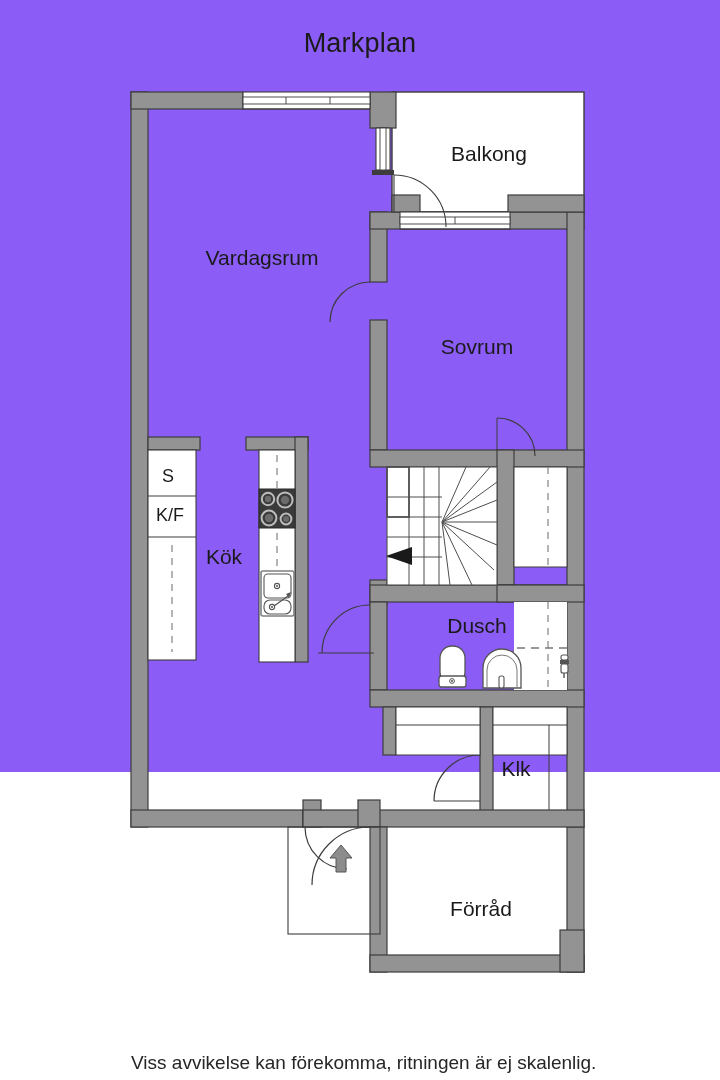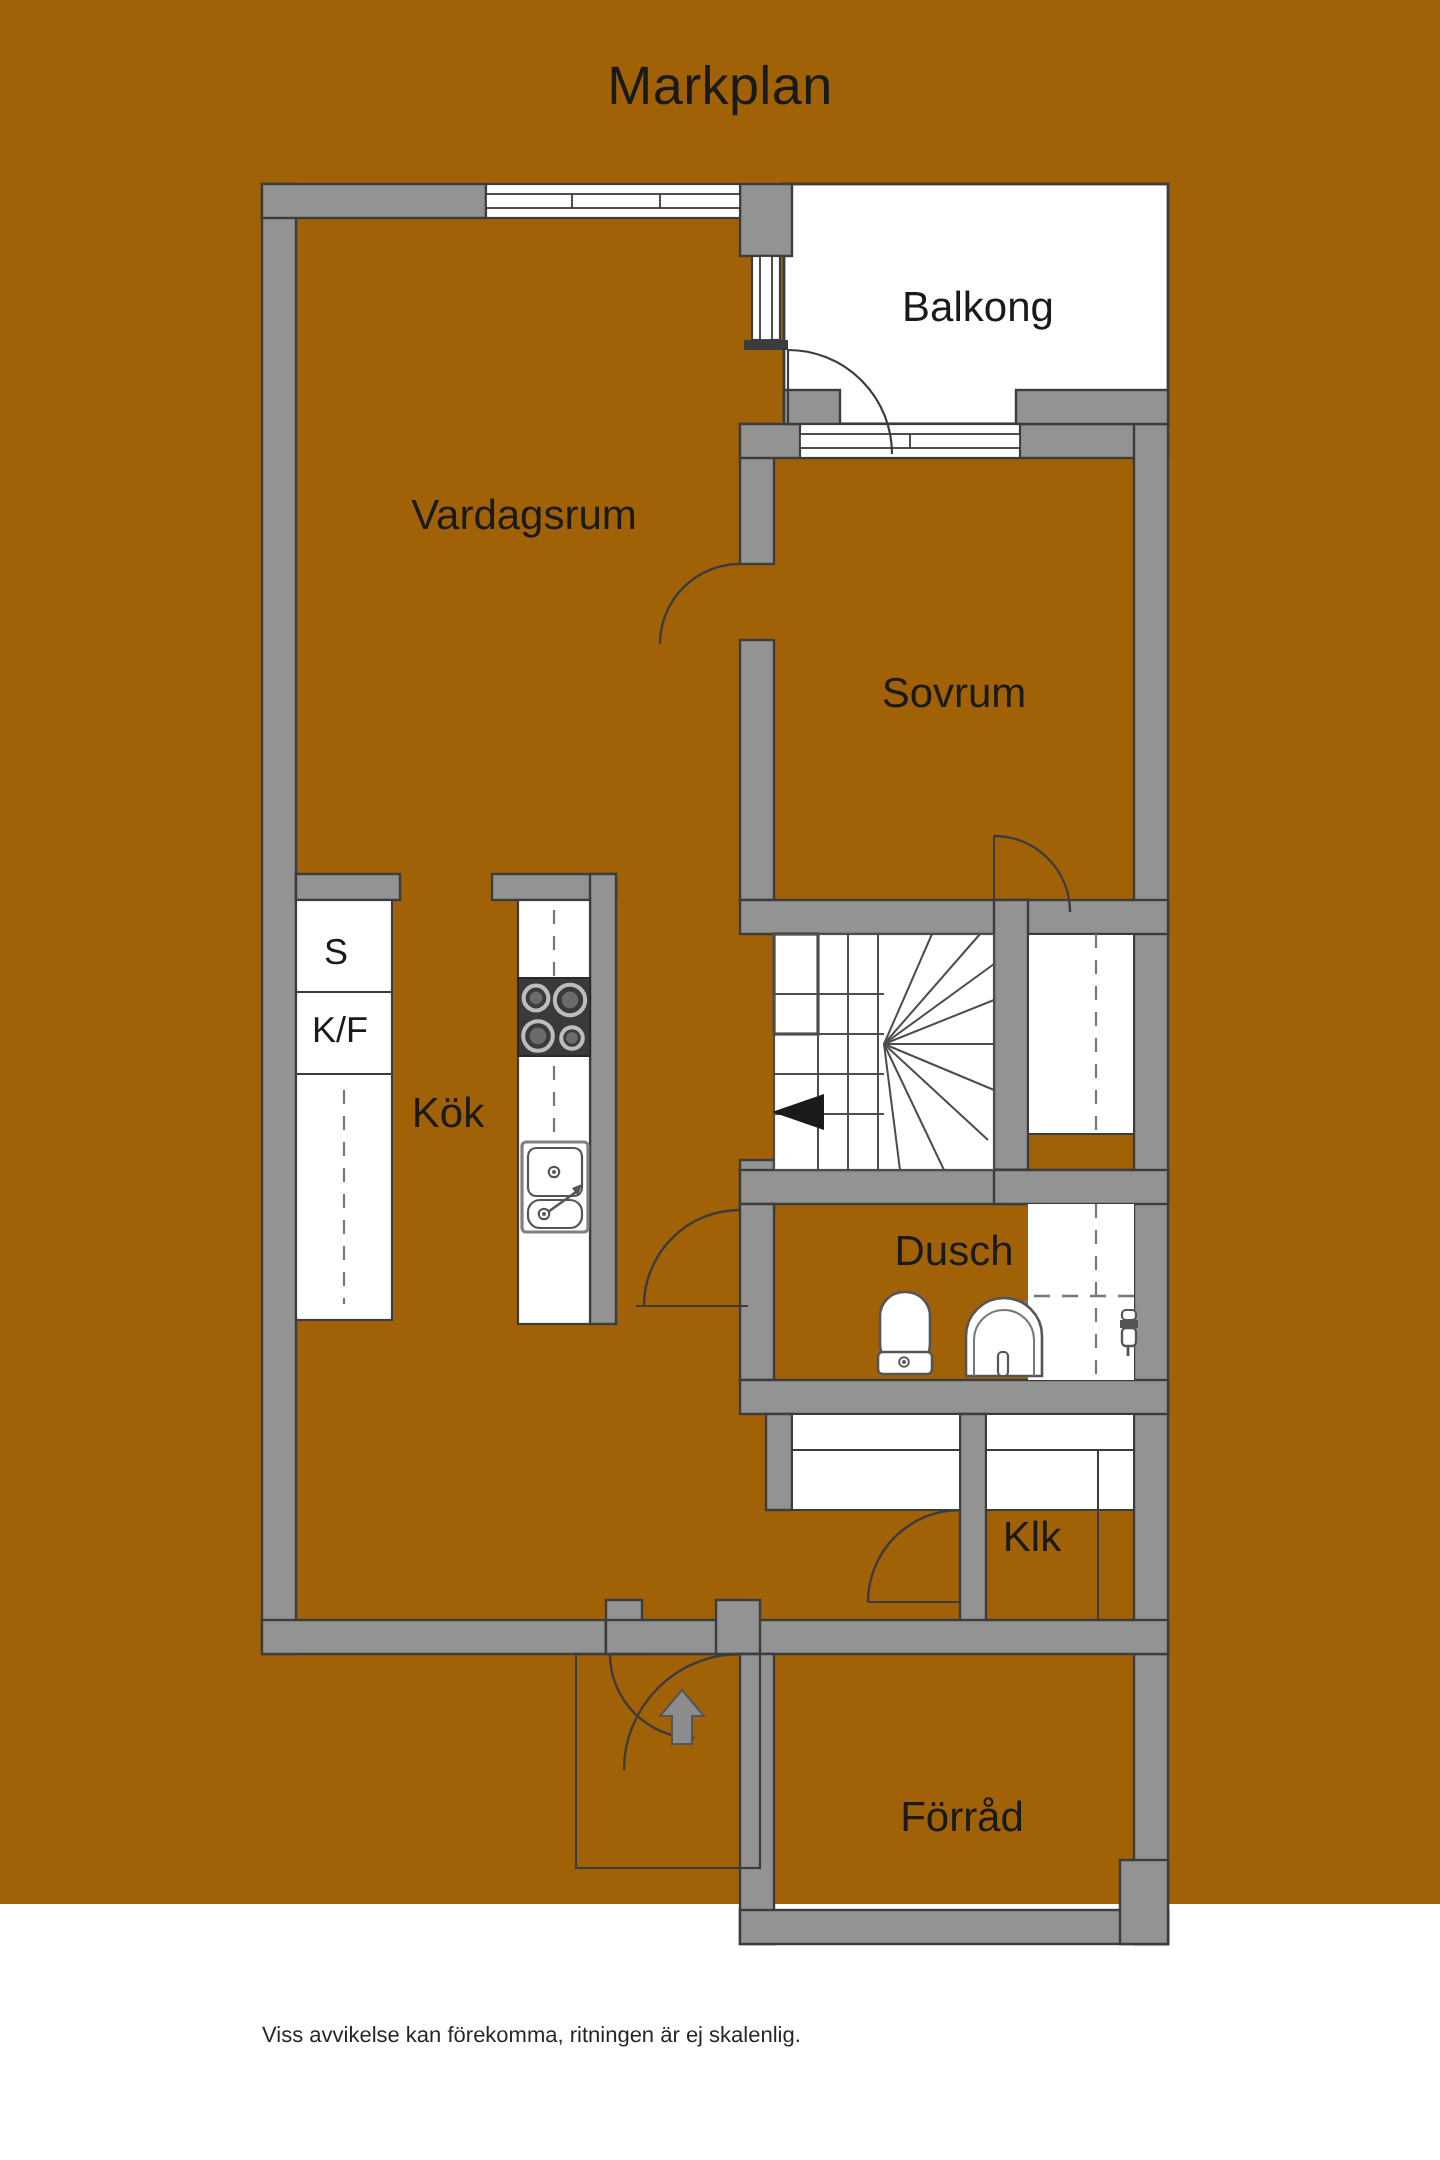--- a/index.html
+++ b/index.html
@@ -12,41 +12,41 @@
     width: 720px;
     height: 1080px;
     font-family: "Liberation Sans", sans-serif;
     color: #1a1a1a;
     overflow: hidden;
     position: relative;
   }
   #page {
     position: relative;
     width: 720px;
-    height: 952px;
-    background: #a16207;
+    height: 772px;
+    background: #8b5cf6;
   }
   #plan-title {
     position: absolute;
     left: 0;
     top: 28px;
     width: 720px;
     text-align: center;
     font-size: 27px;
     font-weight: 400;
     letter-spacing: 0.2px;
     color: #1a1a1a;
   }
   #plan-caption {
     position: absolute;
     left: 131px;
-    top: 1012px;
+    top: 1052px;
     width: 560px;
     text-align: left;
-    font-size: 11px;
+    font-size: 19px;
     font-weight: 400;
     color: #262626;
   }
   #floorplan-svg {
     position: absolute;
     left: 0;
     top: 0;
     width: 720px;
     height: 1080px;
   }

